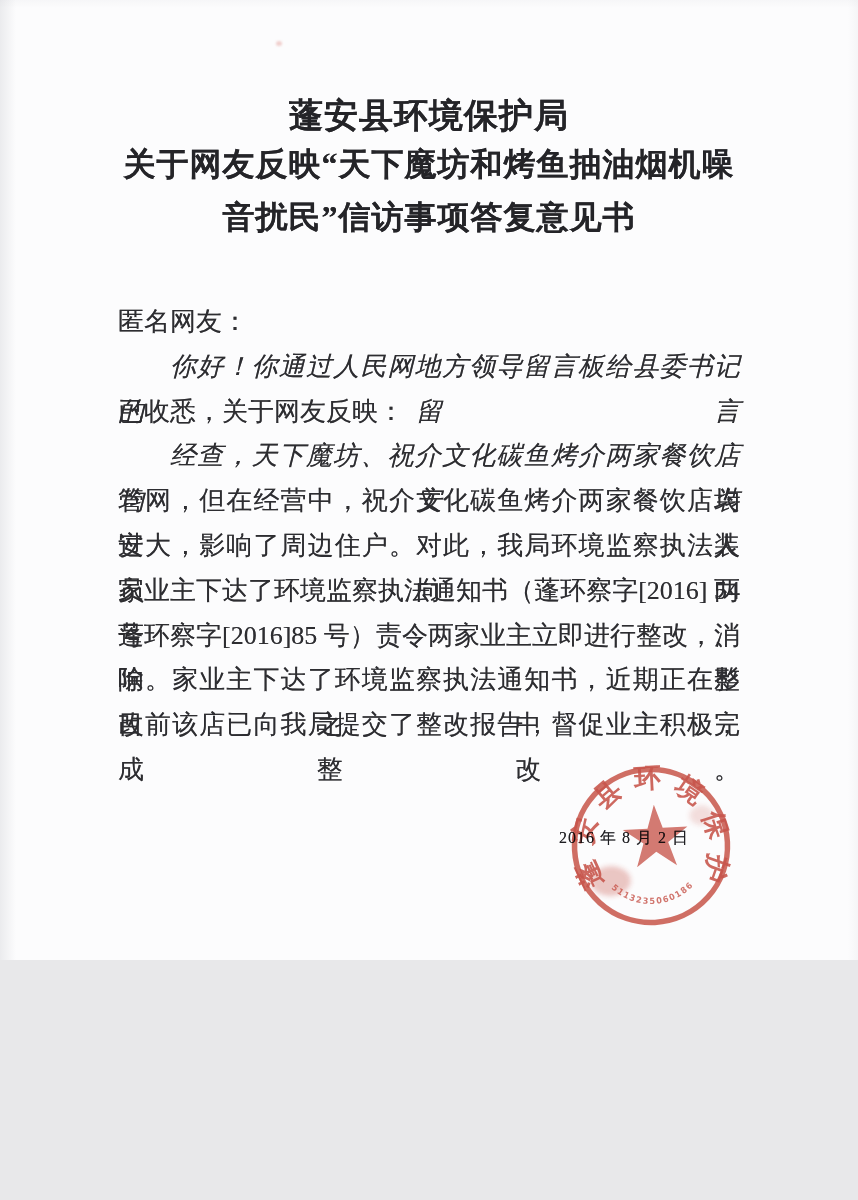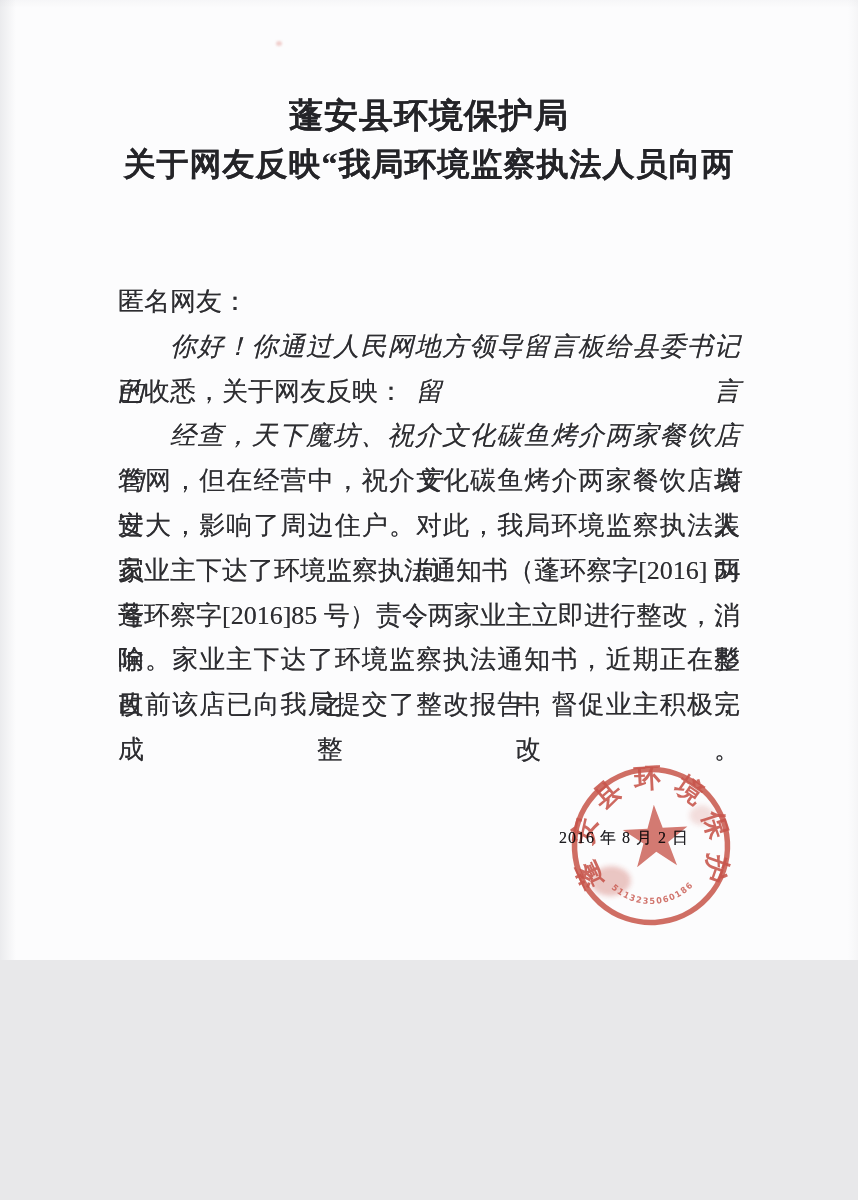--- a/index.html
+++ b/index.html
@@ -34,21 +34,21 @@
   .doc-org{
     font-size:34px;line-height:44px;
     text-shadow:0 0 .6px rgba(30,30,34,.75);
   }
   .doc-subject{
     font-size:32px;line-height:53px;
     text-shadow:0 0 .6px rgba(30,30,34,.75);
   }
 
   .body-block{
-    position:absolute;left:118px;top:280px;width:622px;
+    position:absolute;left:118px;top:300px;width:622px;
     font-size:26px;color:#2d2d31;
     text-shadow:0 0 .5px rgba(40,40,44,.6);
   }
   .body-block .line{
     height:44.8px;line-height:44.8px;
     white-space:nowrap;
   }
   .body-block .line.fill{
     white-space:normal;
     text-align:justify;
@@ -77,21 +77,22 @@
   .speck-a{left:276px;top:41px;width:6px;height:5px;background:#e6a9a4;opacity:.55;filter:blur(1px);}
   .speck-b{left:684px;top:1017px;width:8px;height:7px;background:#9e5a52;opacity:.5;filter:blur(.6px);}
 </style>
 </head>
 <body>
 
 <div class="page">
 
   <div class="title-block">
     <div class="doc-org">蓬安县环境保护局</div>
-    <div class="doc-subject">关于网友反映“我局环境监察执法人员向两</div>
+    <div class="doc-subject">关于网友反映“天下魔坊和烤鱼抽油烟机噪</div>
+    <div class="doc-subject">音扰民”信访事项答复意见书</div>
   </div>
 
   <div class="body-block">
       <div class="line">匿名网友：</div>
       <div class="line fill indent">你好！你通过人民网地方领导留言板给县委书记的留言</div>
       <div class="line">已收悉，关于网友反映：</div>
       <div class="line fill indent">经查，天下魔坊、祝介文化碳鱼烤介两家餐饮店均安装</div>
       <div class="line fill">管网，但在经营中，祝介文化碳鱼烤介两家餐饮店均安装</div>
       <div class="line fill">过大，影响了周边住户。对此，我局环境监察执法人员向两</div>
       <div class="line fill">家业主下达了环境监察执法通知书（蓬环察字[2016] 54 号、</div>

